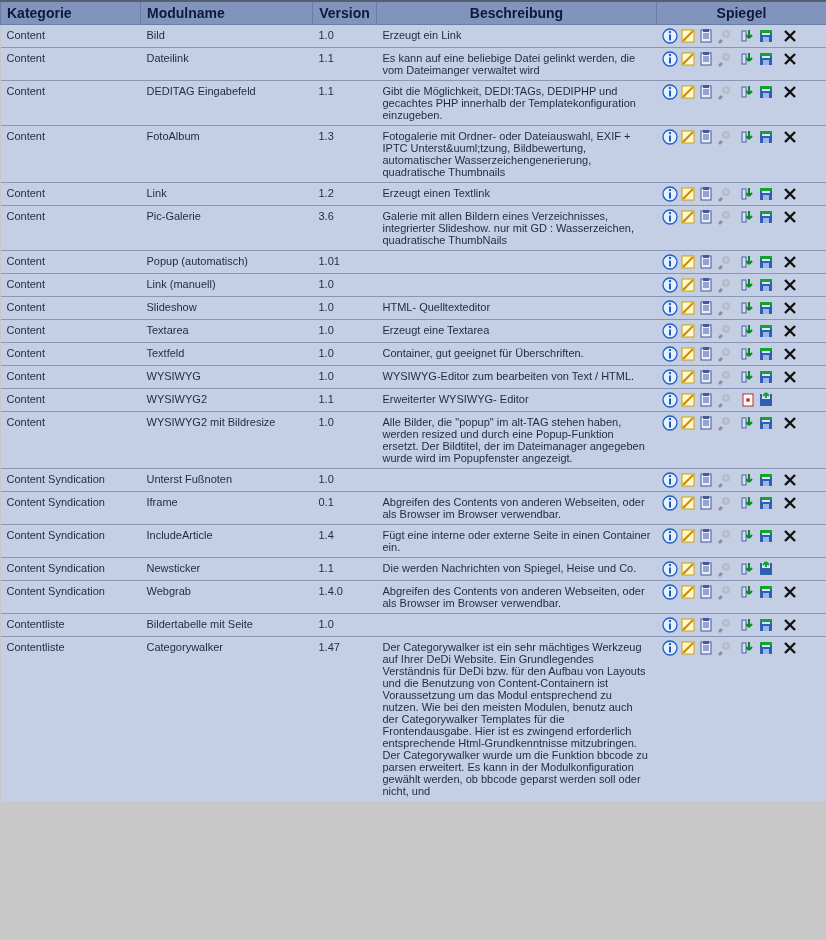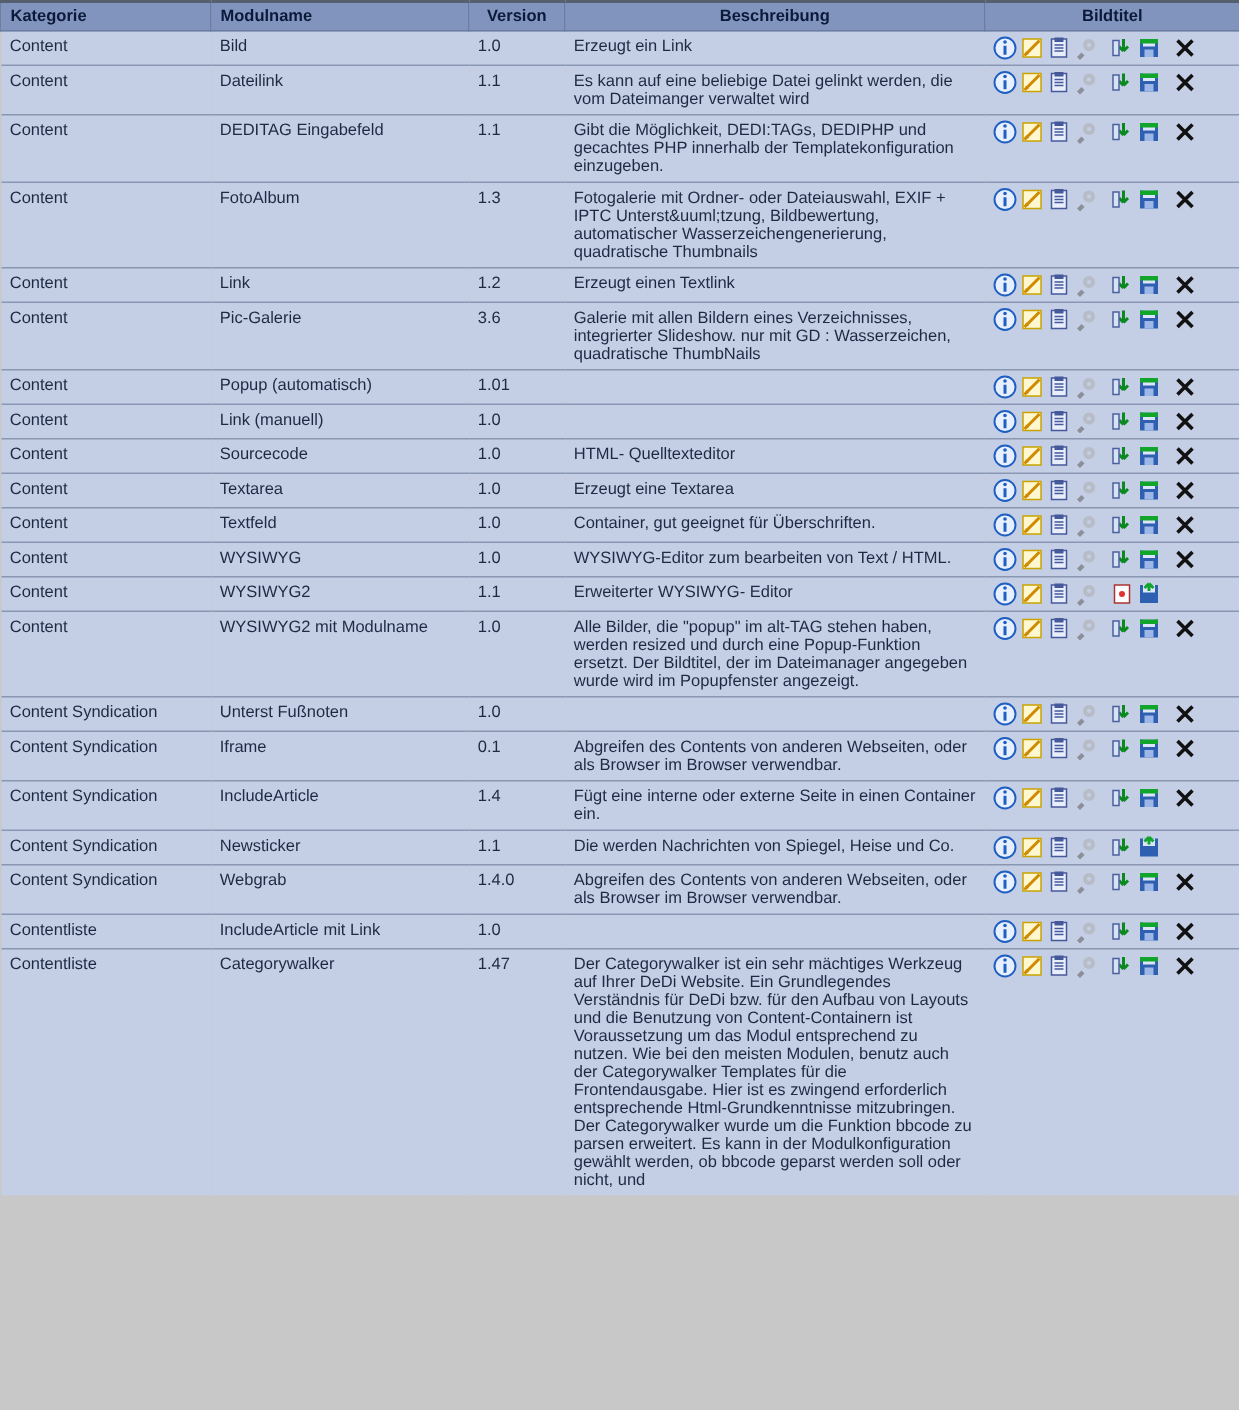--- a/index.html
+++ b/index.html
@@ -19,21 +19,21 @@
   th {
     background: #8094BD;
     color: #0b1a3a;
     font-weight: bold;
     text-align: center;
     padding: 3px 6px;
     border-left: 1px solid #6a7da3;
     border-right: 1px solid #6a7da3;
     border-top: 2px solid #565f70;
     border-bottom: 1px solid #6a7da3;
-    font-size: 11px;
+    font-size: 14px;
     margin-left: 20px;
   }
   th.left { text-align: left; }
   td {
     background: #C4CEE5;
     padding: 4px 6px;
     border-top: 1px solid #8a97b3;
     vertical-align: top;
     font-size: 11px;
     color: #1e2a43;
@@ -63,21 +63,21 @@
       <col class="c-ver">
       <col class="c-desc">
       <col class="c-act">
   </colgroup>
   <thead>
     <tr>
       <th class="left">Kategorie</th>
       <th class="left">Modulname</th>
       <th>Version</th>
       <th>Beschreibung</th>
-      <th>Bildtitel</th>
+      <th>Spiegel</th>
     </tr>
   </thead>
   <tbody id="tbody">
       <tr>
         <td>Content</td>
         <td>Bild</td>
         <td>1.0</td>
         <td>Erzeugt ein Link</td>
         <td class="actions"><span class="ic"><svg width="16" height="16">
               <use href="#i-info"></use>
@@ -237,21 +237,21 @@
             </svg></span><span class="gap"></span><span class="ic"><svg width="16" height="16">
               <use href="#i-import"></use>
             </svg></span><span class="ic"><svg width="16" height="16">
               <use href="#i-save"></use>
             </svg></span><span class="gap"></span><span class="ic"><svg width="16" height="16">
               <use href="#i-delete"></use>
             </svg></span></td>
       </tr>
       <tr>
         <td>Content</td>
-        <td>Sourcecode</td>
+        <td>Slideshow</td>
         <td>1.0</td>
         <td>HTML- Quelltexteditor</td>
         <td class="actions"><span class="ic"><svg width="16" height="16">
               <use href="#i-info"></use>
             </svg></span><span class="ic"><svg width="16" height="16">
               <use href="#i-edit"></use>
             </svg></span><span class="ic"><svg width="16" height="16">
               <use href="#i-clip"></use>
             </svg></span><span class="ic"><svg width="16" height="16">
               <use href="#i-wrench"></use>
@@ -340,21 +340,21 @@
             </svg></span><span class="ic"><svg width="16" height="16">
               <use href="#i-wrench"></use>
             </svg></span><span class="gap"></span><span class="ic"><svg width="16" height="16">
               <use href="#i-update"></use>
             </svg></span><span class="ic"><svg width="16" height="16">
               <use href="#i-export"></use>
             </svg></span></td>
       </tr>
       <tr>
         <td>Content</td>
-        <td>WYSIWYG2 mit Modulname</td>
+        <td>WYSIWYG2 mit Bildresize</td>
         <td>1.0</td>
         <td>Alle Bilder, die "popup" im alt-TAG stehen haben, werden resized und durch eine Popup-Funktion ersetzt. Der Bildtitel, der im Dateimanager angegeben wurde wird im Popupfenster angezeigt.</td>
         <td class="actions"><span class="ic"><svg width="16" height="16">
               <use href="#i-info"></use>
             </svg></span><span class="ic"><svg width="16" height="16">
               <use href="#i-edit"></use>
             </svg></span><span class="ic"><svg width="16" height="16">
               <use href="#i-clip"></use>
             </svg></span><span class="ic"><svg width="16" height="16">
               <use href="#i-wrench"></use>
@@ -464,21 +464,21 @@
             </svg></span><span class="gap"></span><span class="ic"><svg width="16" height="16">
               <use href="#i-import"></use>
             </svg></span><span class="ic"><svg width="16" height="16">
               <use href="#i-save"></use>
             </svg></span><span class="gap"></span><span class="ic"><svg width="16" height="16">
               <use href="#i-delete"></use>
             </svg></span></td>
       </tr>
       <tr>
         <td>Contentliste</td>
-        <td>IncludeArticle mit Link</td>
+        <td>Bildertabelle mit Seite</td>
         <td>1.0</td>
         <td></td>
         <td class="actions"><span class="ic"><svg width="16" height="16">
               <use href="#i-info"></use>
             </svg></span><span class="ic"><svg width="16" height="16">
               <use href="#i-edit"></use>
             </svg></span><span class="ic"><svg width="16" height="16">
               <use href="#i-clip"></use>
             </svg></span><span class="ic"><svg width="16" height="16">
               <use href="#i-wrench"></use>

